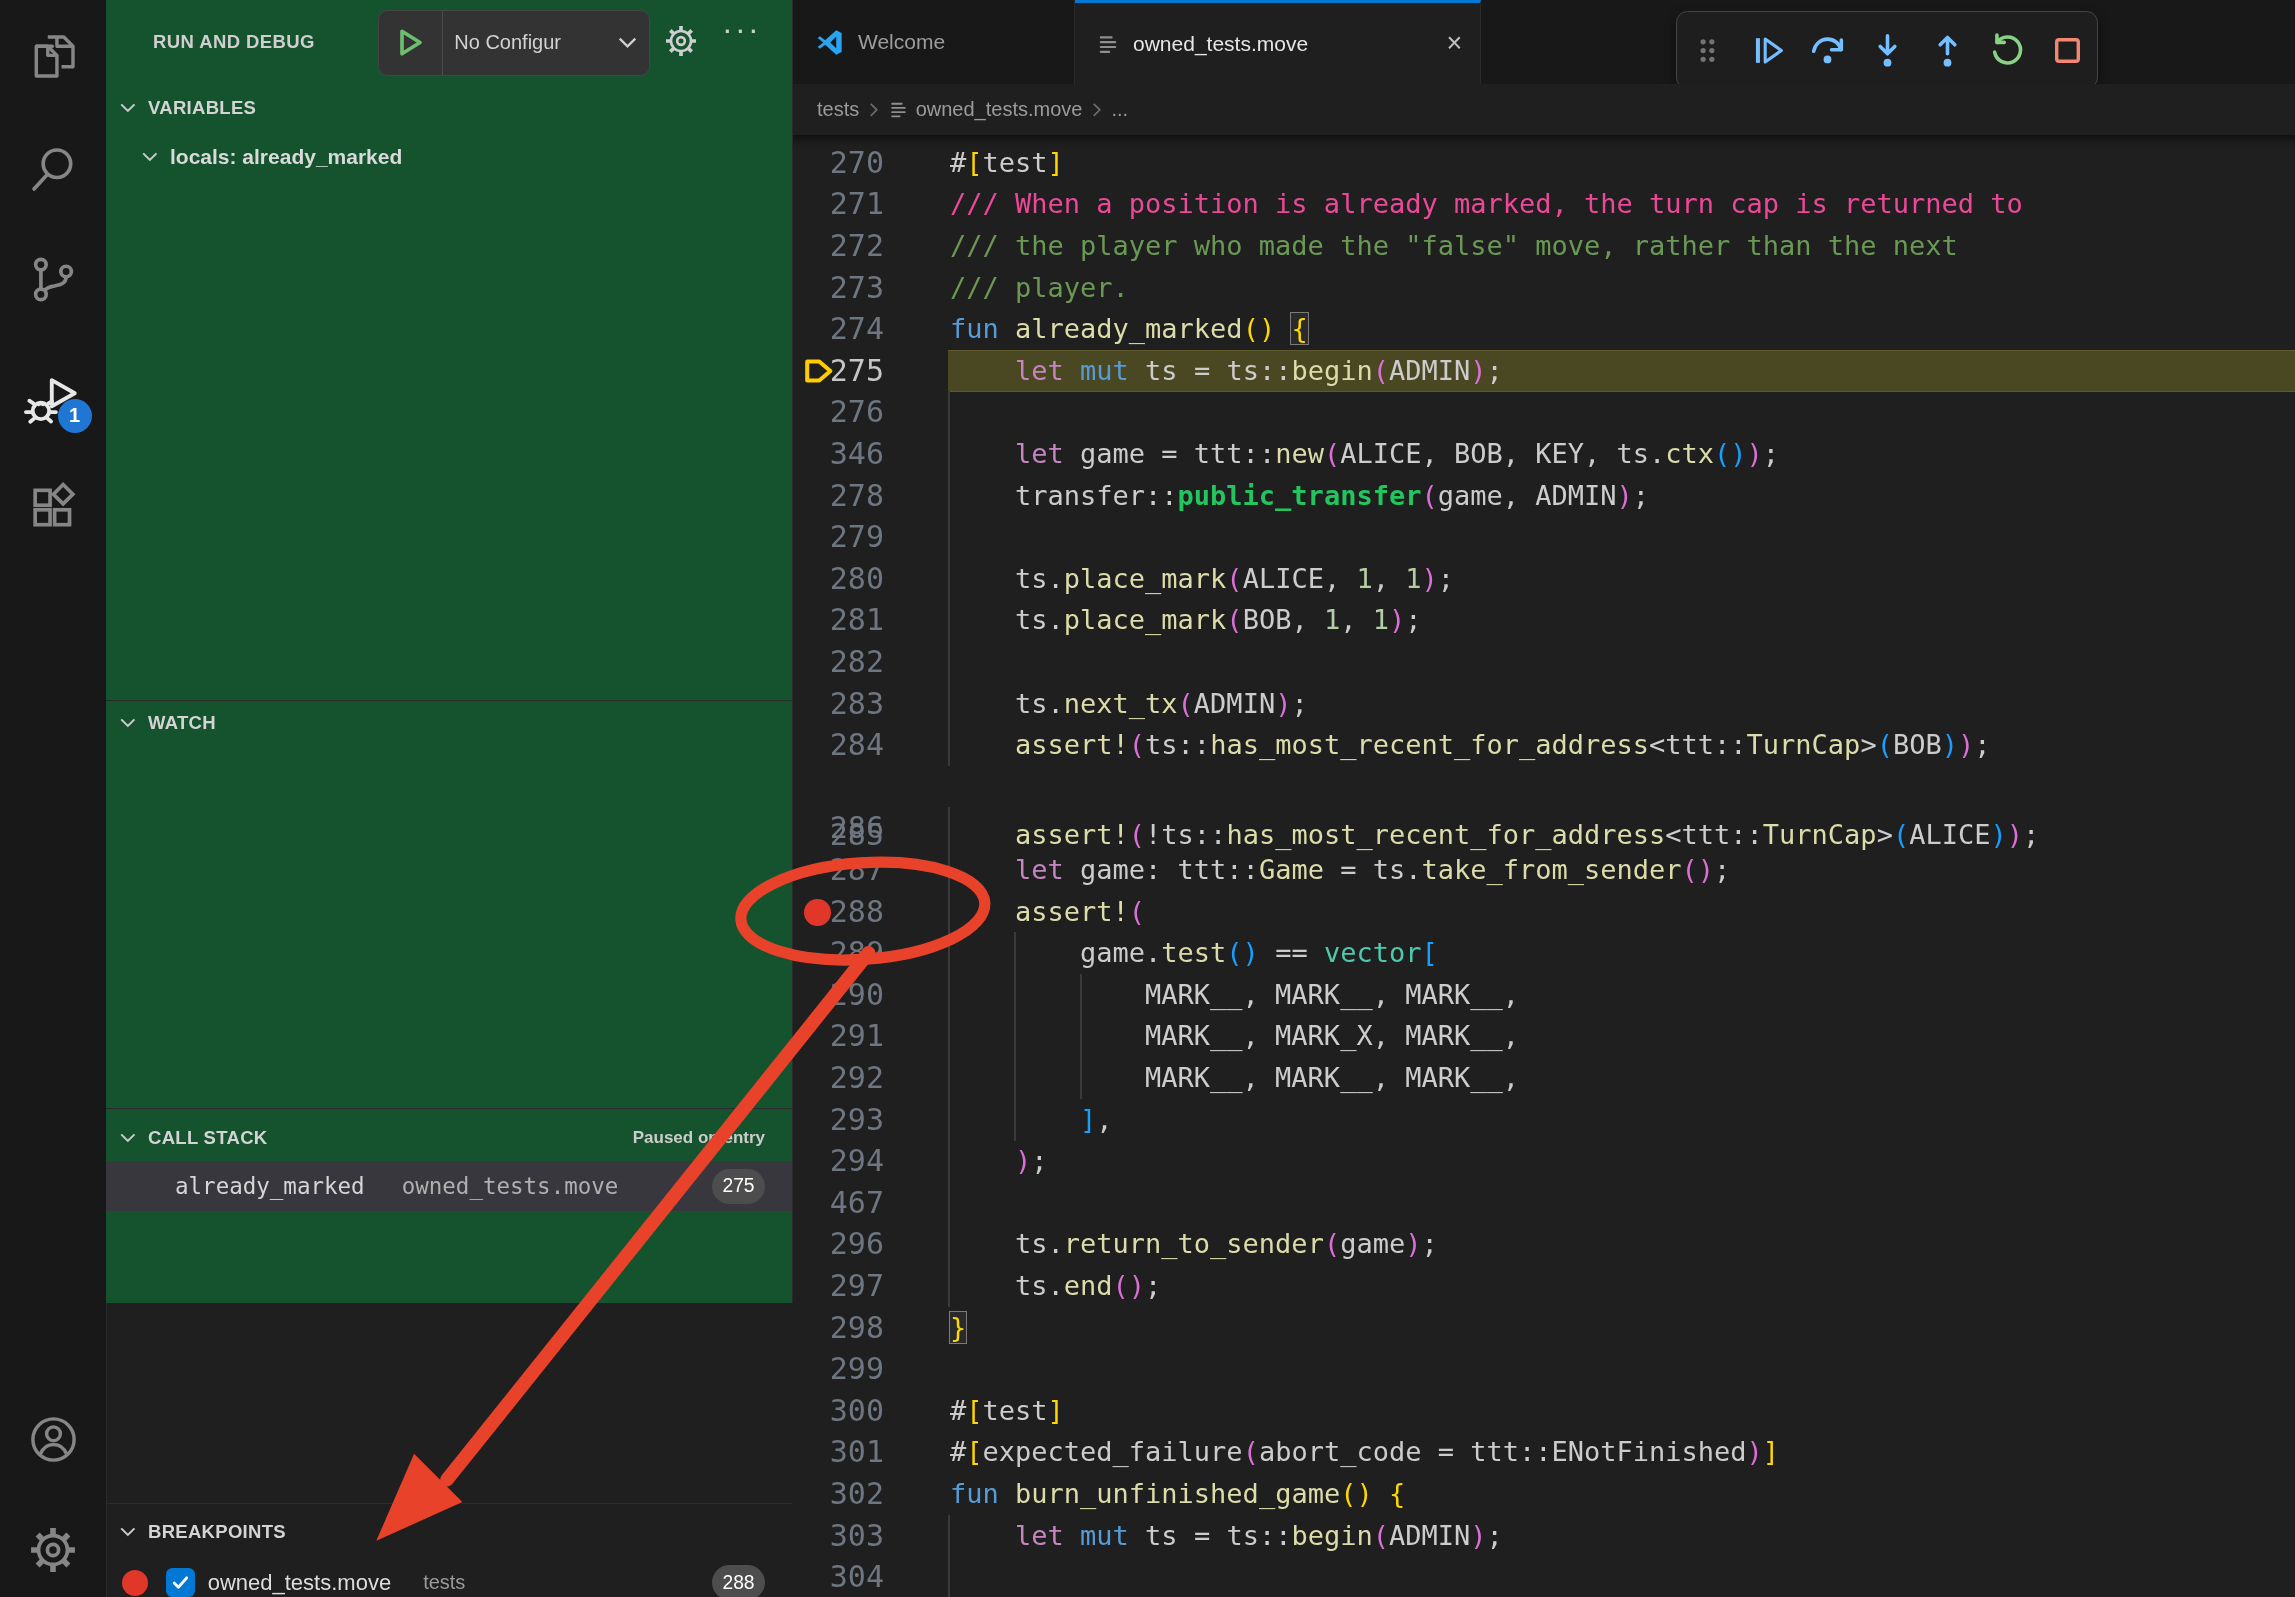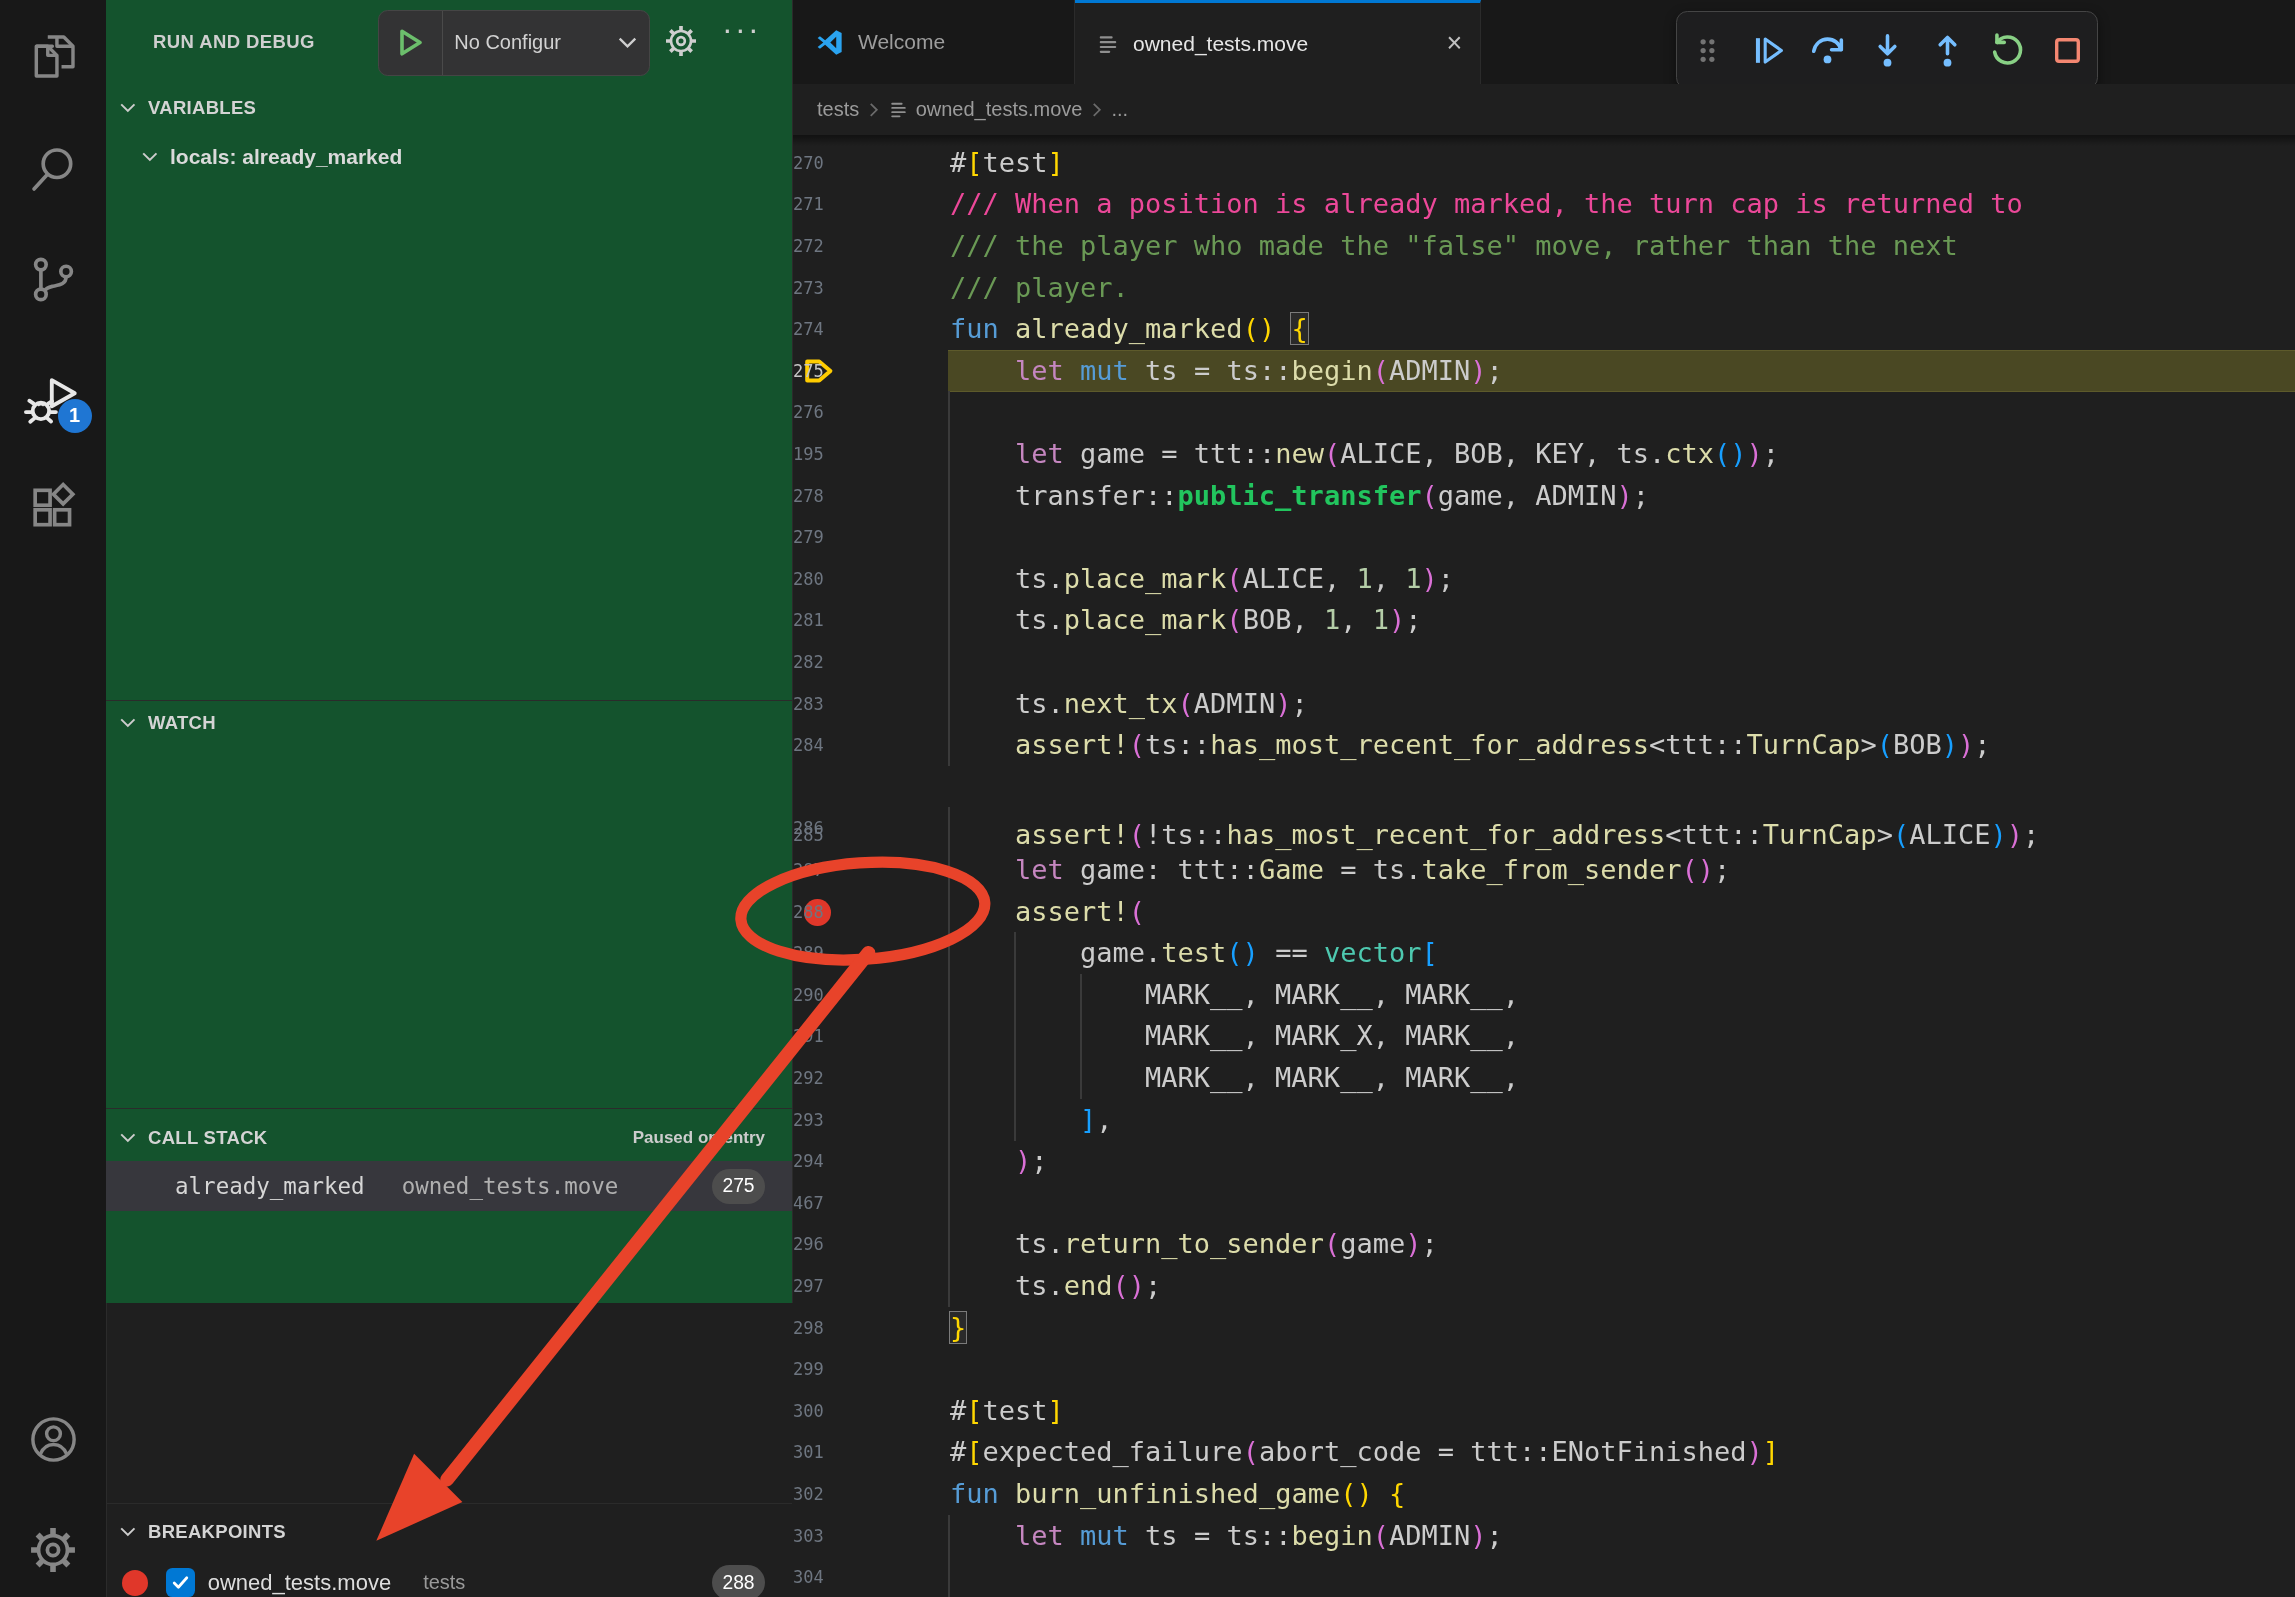--- a/index.html
+++ b/index.html
@@ -79,22 +79,22 @@
 
   #code-area{position:absolute;left:0;top:135px;width:100%;height:1462px;overflow:hidden;
              font-family:"DejaVu Sans Mono",monospace;font-size:27px;}
   #code-shadow{position:absolute;left:0;top:0;width:100%;height:11.3px;
                background:linear-gradient(to bottom,rgba(0,0,0,.45),rgba(0,0,0,0));z-index:5;}
   .code-line{position:absolute;left:0;width:100%;height:42px;}
   .cl-highlight{position:absolute;left:155px;right:0;top:0;height:42px;background:var(--curline,#4a4823);
                 border-top:1.6px solid var(--curlineborder,#5d5a2b);border-bottom:1.6px solid var(--curlineborder,#5d5a2b);
                 box-sizing:border-box;}
   .cl-guide{position:absolute;top:0;height:42px;width:1.6px;background:#3a3a3a;}
-  .cl-num{position:absolute;left:0;top:0;width:91px;height:42px;line-height:42px;
-          font-size:17px;color:var(--gutter,#6e7681);cursor:pointer;}
+  .cl-num{position:absolute;left:0;top:0;width:91px;height:42px;line-height:42px;text-align:right;
+          font-size:30px;color:var(--gutter,#6e7681);cursor:pointer;}
   .cl-num.cur{color:var(--gutteractive,#c6c6c6);}
   .cl-glyph{position:absolute;left:9.7px;top:4.8px;width:34px;height:32px;}
   .cl-bpdot{position:absolute;left:11.3px;top:8px;width:26.5px;height:26.5px;border-radius:50%;background:var(--bpred,#e0372a);}
   .cl-text{position:absolute;left:157px;top:0;height:42px;line-height:42px;white-space:pre;margin:0;}
   .bracket-box{outline:1.6px solid #7b7b7b;outline-offset:-0.8px;background:rgba(120,120,120,.12);}
 
   #annotation{position:absolute;left:0;top:0;width:2295px;height:1597px;pointer-events:none;z-index:50;}
 </style>
 </head>
 <body>
@@ -377,21 +377,21 @@
           <div class="cl-num cur">275</div>
           <pre class="cl-text"><span style="color: rgb(204, 204, 204);">    </span><span style="color: rgb(197, 134, 192);">let</span><span style="color: rgb(204, 204, 204);"> </span><span style="color: rgb(86, 156, 214);">mut</span><span style="color: rgb(204, 204, 204);"> ts = ts::</span><span style="color: rgb(220, 220, 170);">begin</span><span style="color: rgb(218, 112, 214);">(</span><span style="color: rgb(204, 204, 204);">ADMIN</span><span style="color: rgb(218, 112, 214);">)</span><span style="color: rgb(204, 204, 204);">;</span></pre>
         </div>
         <div class="code-line" style="top: 256px;">
           <div class="cl-guide" style="left: 155px;"></div>
           <div class="cl-num">276</div>
           <pre class="cl-text"></pre>
         </div>
         <div class="code-line" style="top: 298px;">
           <div class="cl-guide" style="left: 155px;"></div>
-          <div class="cl-num">195</div>
+          <div class="cl-num">346</div>
           <pre class="cl-text"><span style="color: rgb(204, 204, 204);">    </span><span style="color: rgb(197, 134, 192);">let</span><span style="color: rgb(204, 204, 204);"> game = ttt::</span><span style="color: rgb(220, 220, 170);">new</span><span style="color: rgb(218, 112, 214);">(</span><span style="color: rgb(204, 204, 204);">ALICE, BOB, KEY, ts.</span><span style="color: rgb(220, 220, 170);">ctx</span><span style="color: rgb(23, 159, 255);">()</span><span style="color: rgb(218, 112, 214);">)</span><span style="color: rgb(204, 204, 204);">;</span></pre>
         </div>
         <div class="code-line" style="top: 340px;">
           <div class="cl-guide" style="left: 155px;"></div>
           <div class="cl-num">278</div>
           <pre class="cl-text"><span style="color: rgb(204, 204, 204);">    transfer::</span><span style="color: #22c55e; font-weight: bold;">public_transfer</span><span style="color: rgb(218, 112, 214);">(</span><span style="color: rgb(204, 204, 204);">game, ADMIN</span><span style="color: rgb(218, 112, 214);">)</span><span style="color: rgb(204, 204, 204);">;</span></pre>
         </div>
         <div class="code-line" style="top: 381px;">
           <div class="cl-guide" style="left: 155px;"></div>
           <div class="cl-num">279</div>

